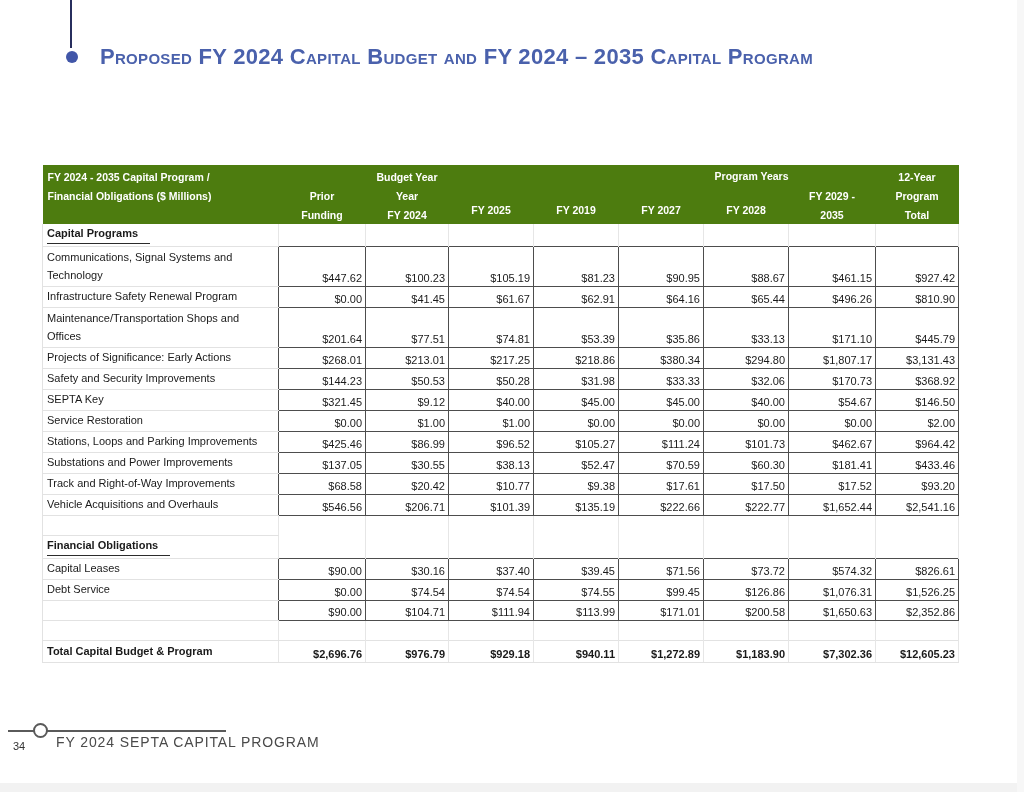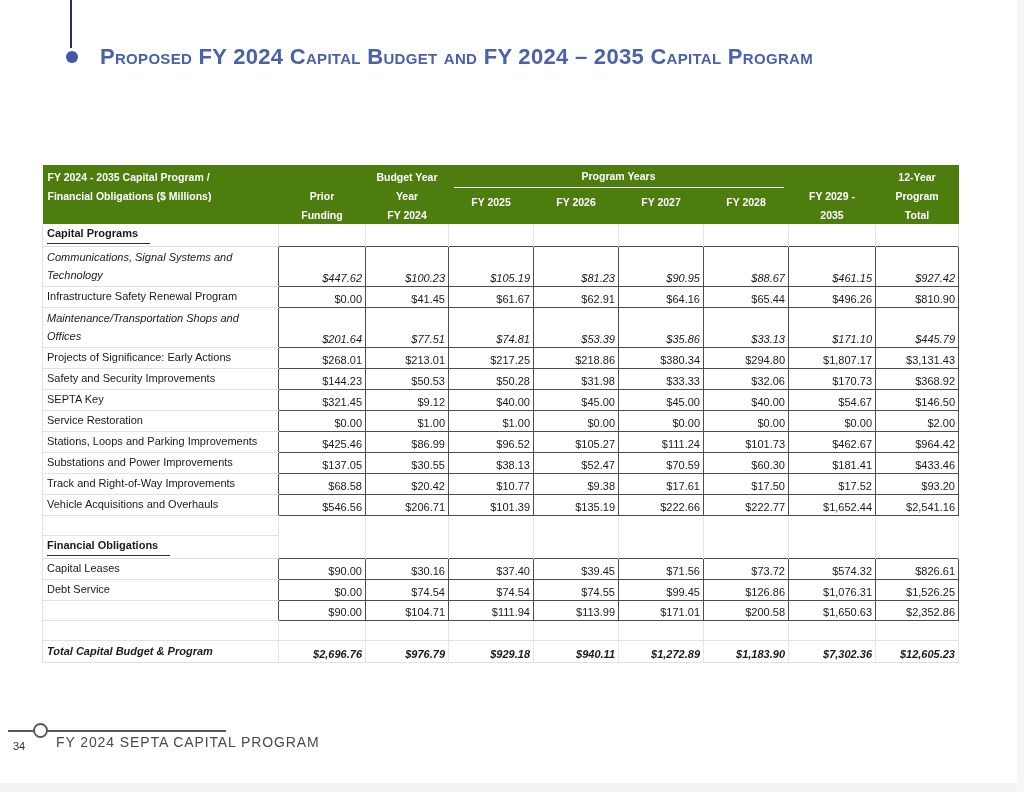--- a/index.html
+++ b/index.html
@@ -23,40 +23,40 @@
   thead tr{height:59px;}
   th{
     background:#4d7c0f;color:#ffffff;font-weight:bold;font-size:10.5px;
     padding:0;vertical-align:top;box-sizing:border-box;
   }
   .hwrap{display:flex;flex-direction:column;height:59px;padding:3px 2px 4px;box-sizing:border-box;}
   .h-label .hwrap{align-items:flex-start;padding-left:5px;}
   .hl{height:19px;line-height:19px;white-space:nowrap;}
   .h-col .hwrap{align-items:center;}
   .u{border-bottom:1px solid #ffffff;padding-bottom:10px;}
-  .h-py .hwrap{padding:3px 0 12px;}
+  .h-py .hwrap{padding:3px 0 4px;align-items:flex-end;}
   .py-top{height:17px;line-height:17px;text-align:center;}
   .py-rule{height:0;border-bottom:1px solid #ffffff;margin:2px 5px 0 5px;}
   .py-cols{margin-top:auto;display:grid;grid-template-columns:85px 85px 85px 85px;}
   .py-cols .hl{text-align:center;}
   
   td{
     vertical-align:bottom;font-size:11px;color:#1a1a1a;
     padding:0 3px 2px 4px;box-sizing:border-box;overflow:hidden;
   }
   td.label{text-align:left;border-left:1px solid #e2e2e2;border-bottom:1px solid #e2e2e2;line-height:18px;}
   td.num{text-align:right;padding-right:3px;}
   td.boxed{border:1px solid #4d4d4d;}
   td.light{border-left:1px solid #e6e6e6;border-right:1px solid #e6e6e6;border-top:none;border-bottom:none;}
   td.tnum{border-top:1px solid #e2e2e2;border-bottom:1px solid #e2e2e2;border-left:1px solid #e6e6e6;border-right:1px solid #e6e6e6;font-weight:bold;}
   tr.data{height:20px;}
-  tr.two{height:40px;font-style:italic;}
+  tr.two{height:40px;}
   tr.section{height:20px;}
   tr.spacer{height:20px;}
-  tr.total{height:22px;font-style:italic;}
+  tr.total{height:22px;}
   tr.total td.label{font-weight:bold;border-bottom:1px solid #e2e2e2;border-top:1px solid #e2e2e2;}
   .section-label{font-weight:bold;border-bottom:1.5px solid #2b2b2b;padding-right:12px;padding-bottom:1px;display:inline-block;}
   
   .footer-rule{position:absolute;left:8px;top:730px;width:218px;height:2px;background:#5a5a5a;}
   .footer-circle{position:absolute;left:33px;top:723px;width:11px;height:11px;border:2px solid #5a5a5a;border-radius:50%;background:#ffffff;}
   .page-number{position:absolute;left:13px;top:740px;font-size:11px;color:#333333;}
   .footer-label{position:absolute;left:56px;top:734px;font-size:14px;letter-spacing:0.9px;color:#4a4a4a;white-space:nowrap;}
   
   .strip-bottom{position:absolute;left:0;top:783px;width:1024px;height:9px;background:#f2f2f2;}
   .strip-right{position:absolute;left:1017px;top:0;width:7px;height:792px;background:#f7f7f7;}
@@ -102,21 +102,21 @@
             <div class="hl">Year</div>
             <div class="hl"><span class="u">FY 2024</span></div>
           </div>
         </th>
         <th class="h-py" colspan="4">
           <div class="hwrap">
             <div class="py-top">Program Years</div>
             <div class="py-rule"></div>
             <div class="py-cols">
               <div class="hl">FY 2025</div>
-              <div class="hl">FY 2026</div>
+              <div class="hl">FY 2019</div>
               <div class="hl">FY 2027</div>
               <div class="hl">FY 2028</div>
             </div>
           </div>
         </th>
         <th class="h-col">
           <div class="hwrap">
             <div class="hl">&nbsp;</div>
             <div class="hl">FY 2029 -</div>
             <div class="hl"><span class="u">2035</span></div>

